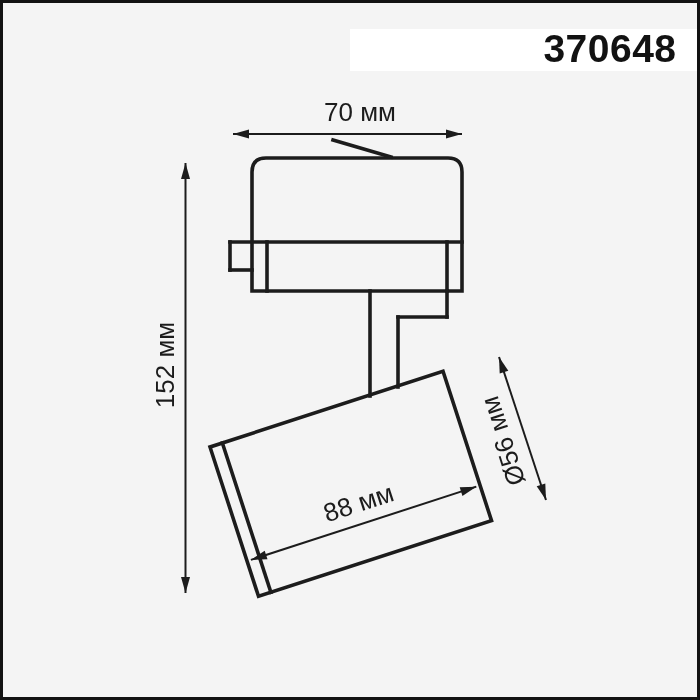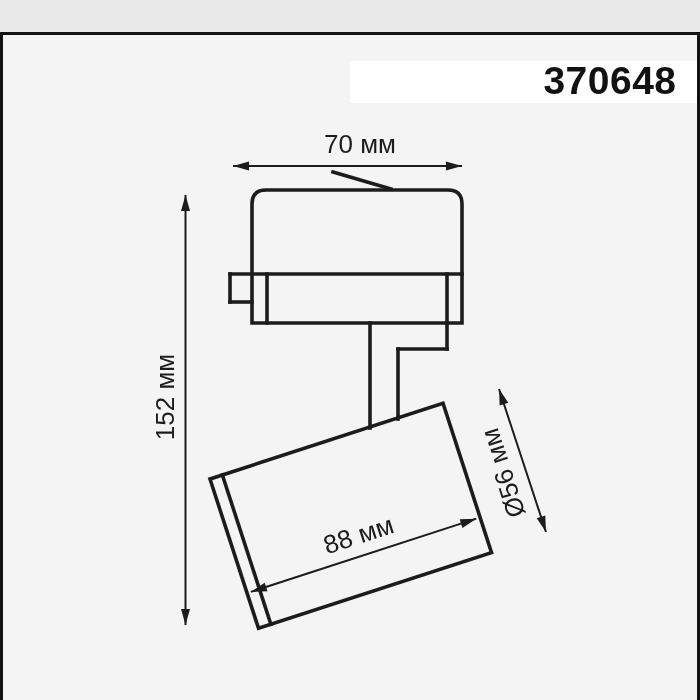--- a/index.html
+++ b/index.html
@@ -7,21 +7,20 @@
     padding: 0;
     width: 700px;
     height: 700px;
     background: #e9e9e9;
     font-family: "Liberation Sans", sans-serif;
   }
   #stage {
     width: 700px;
     height: 648px;
     position: relative;
-    margin-top: 32px;
   }
   svg { display: block; }
   .ln  { stroke: #1c1c1c; fill: none; stroke-width: 3.6px; stroke-linecap: square; }
   .ln-thin { stroke: #1c1c1c; fill: none; stroke-width: 2px; stroke-linecap: butt; }
   .arrowhead { fill: #1c1c1c; stroke: none; }
   .dim-text {
     fill: #1c1c1c;
     font-family: "Liberation Sans", sans-serif;
     font-size: 26px;
   }

